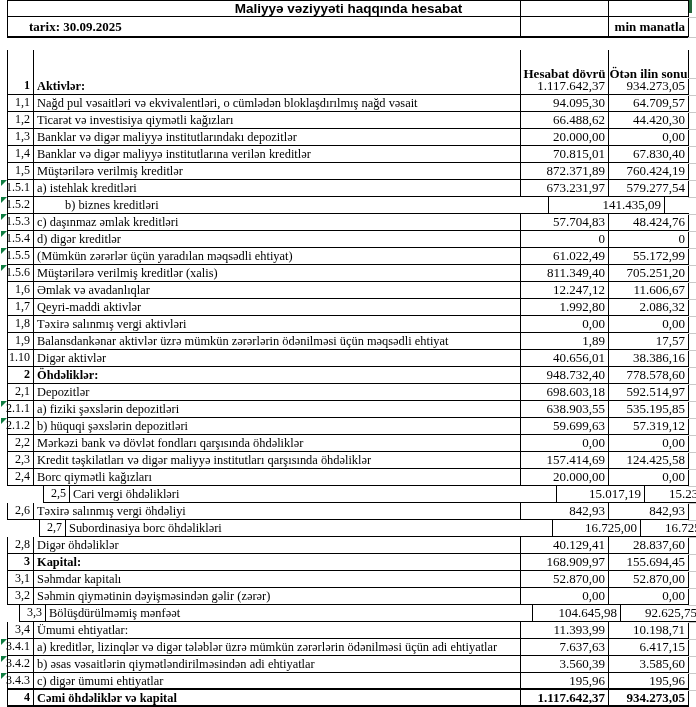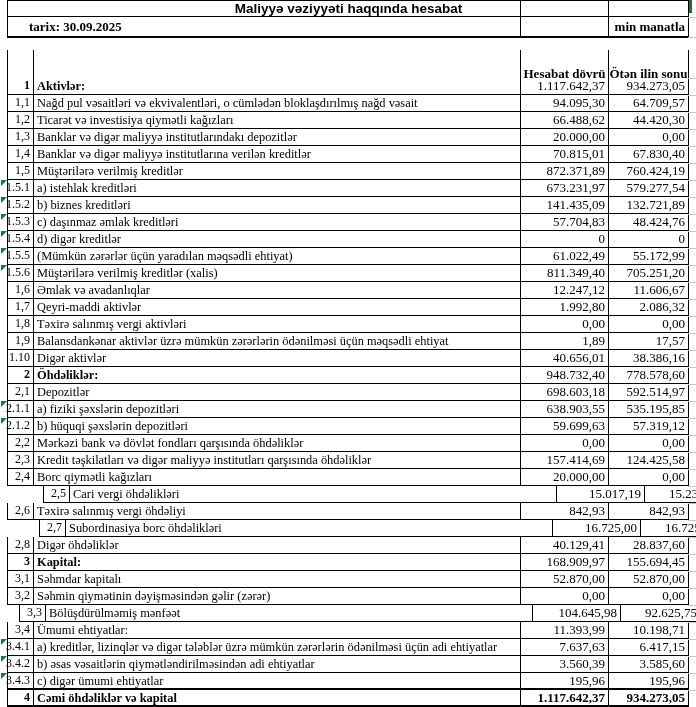--- a/index.html
+++ b/index.html
@@ -174,21 +174,21 @@
         <div class="cell label">
           <span>a) istehlak kreditləri</span>
         </div>
         <div class="cell val">
           <span>673.231,97</span>
         </div>
         <div class="cell val">
           <span>579.277,54</span>
         </div>
       </div>
-      <div class="row" style="top: 197px;">
+      <div class="row" style="top: 197px; gap: 28px;">
         <div class="flag"></div>
         <div class="cell num">
           <span>1.5.2</span>
         </div>
         <div class="cell label">
           <span>b) biznes kreditləri</span>
         </div>
         <div class="cell val">
           <span>141.435,09</span>
         </div>

